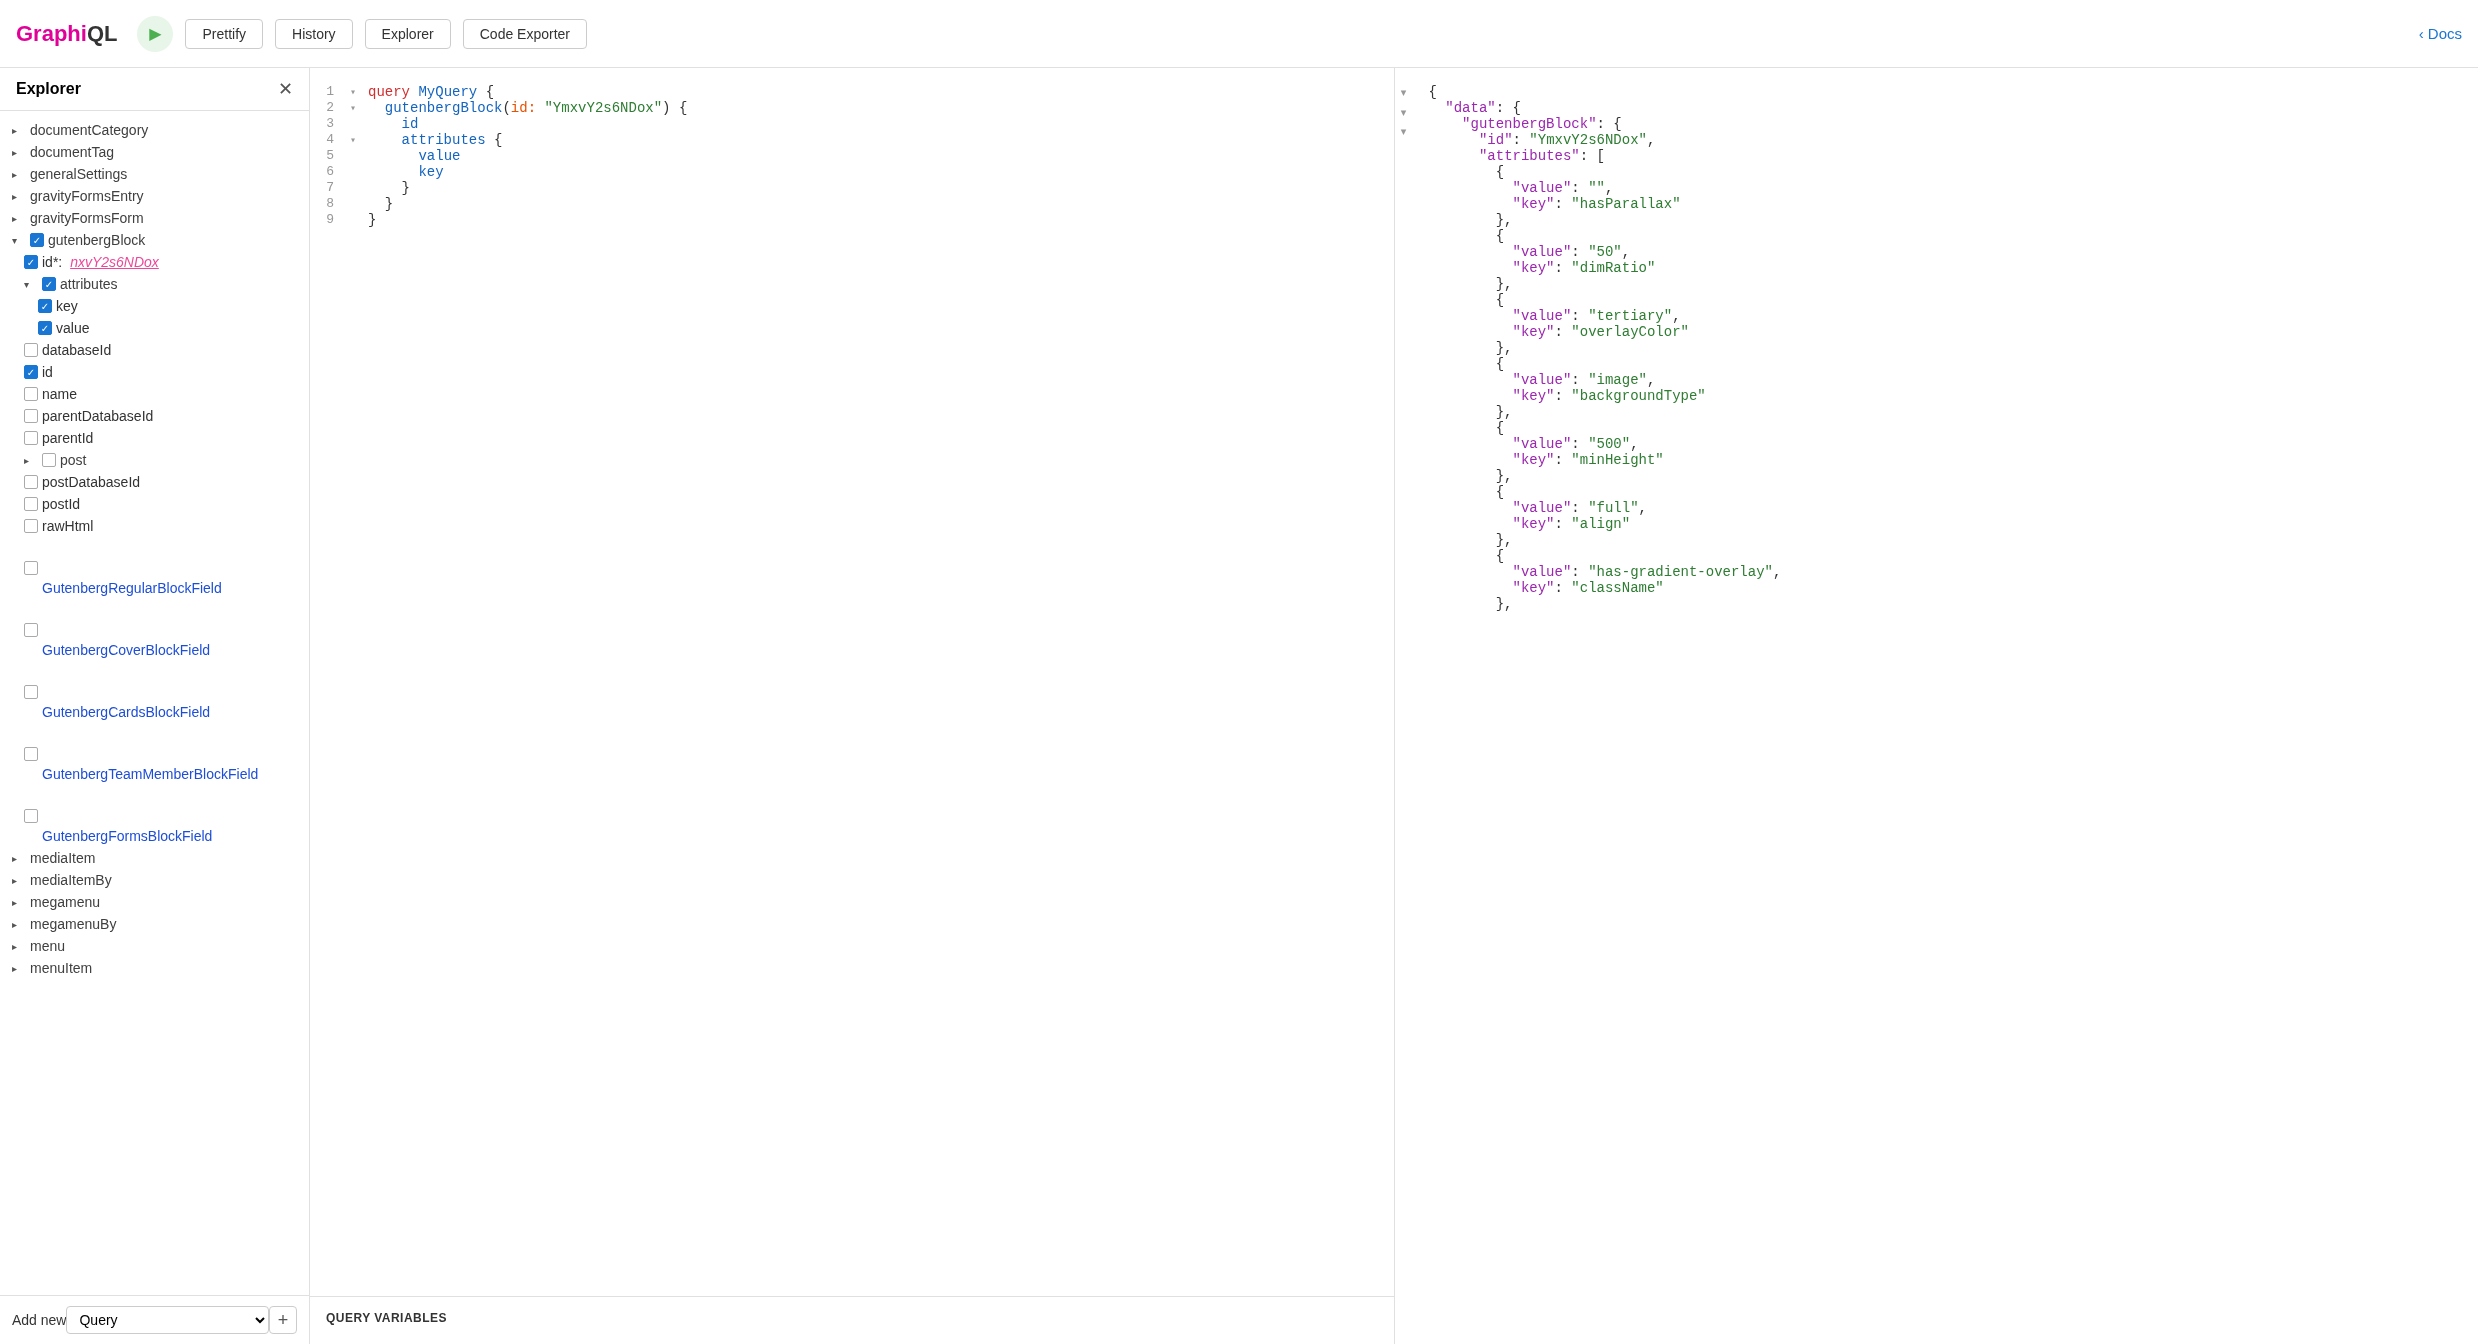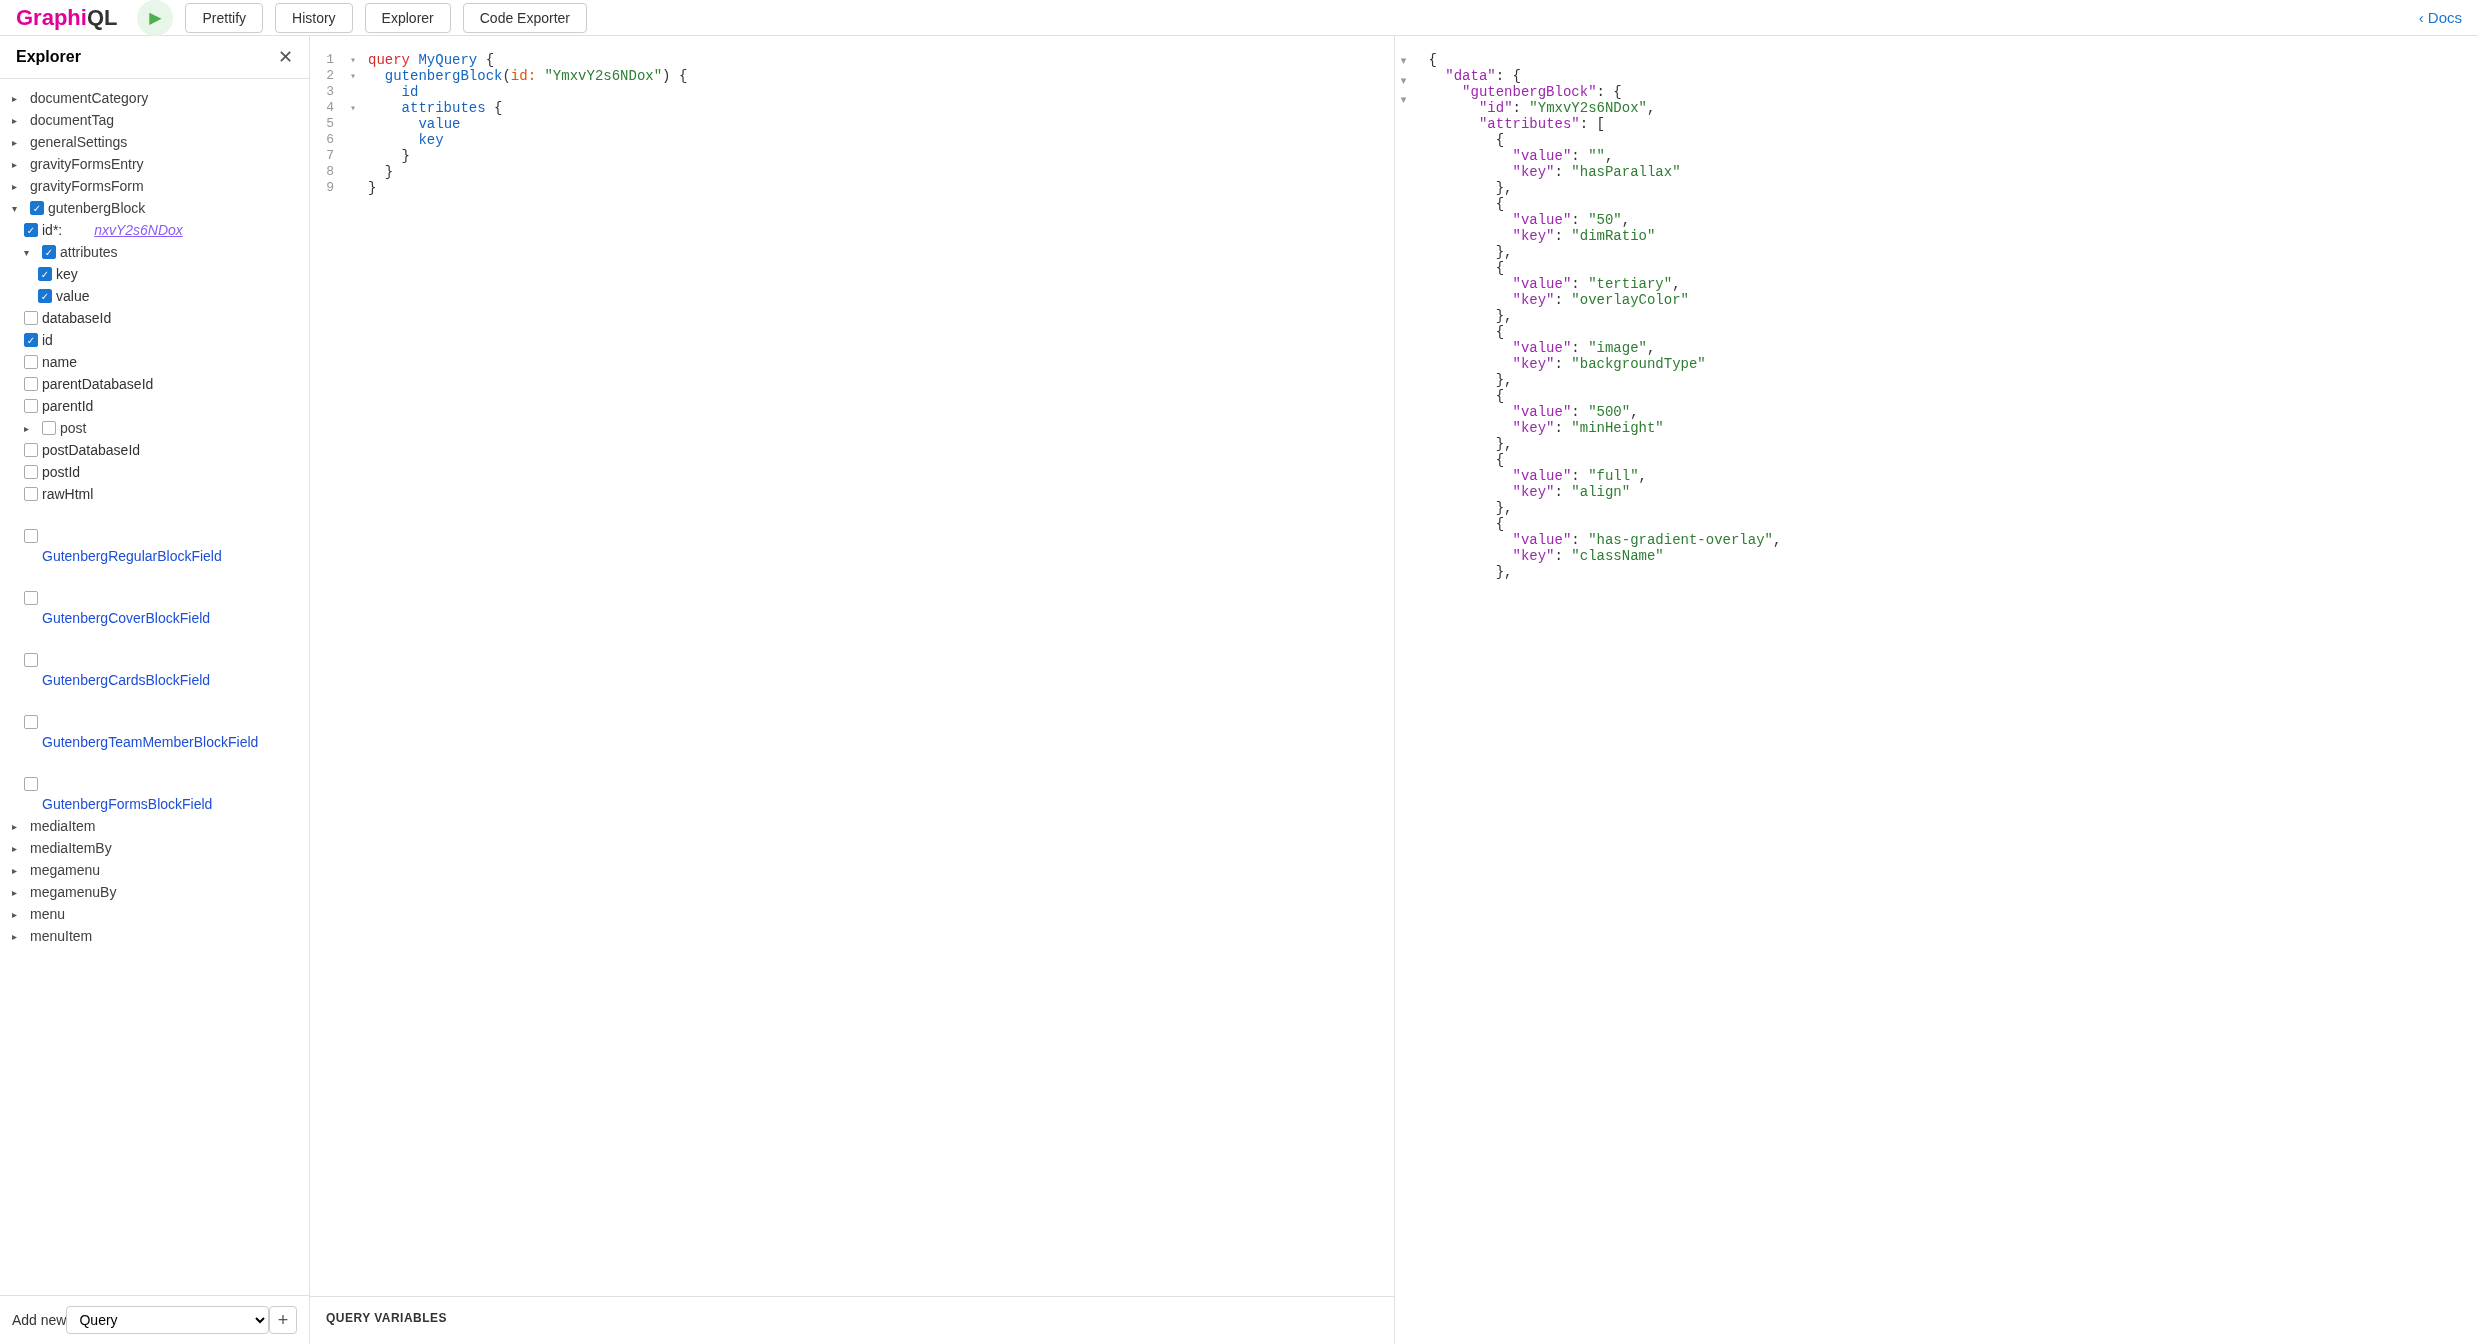--- a/index.html
+++ b/index.html
@@ -10,21 +10,21 @@
       flex-direction: column;
       height: 100vh;
       overflow: hidden;
     }
 
     
     .header {
       display: flex;
       align-items: center;
       padding: 0 16px;
-      height: 36px;
+      height: 68px;
       background: #fff;
       border-bottom: 1px solid #e0e0e0;
       gap: 12px;
       flex-shrink: 0;
     }
     .logo {
       font-size: 22px;
       font-weight: 600;
       color: #e10098;
       margin-right: 8px;
@@ -136,21 +136,21 @@
     }
     .checkbox.checked {
       background: #1976d2;
       border-color: #1976d2;
       color: #fff;
       font-size: 10px;
     }
     .indent-1 { padding-left: 24px; }
     .indent-2 { padding-left: 38px; }
     .id-star { color: #333; }
-    .id-value { color: #8b5cf6; font-style: italic; text-decoration: underline; margin-left: 24px; }
+    .id-value { color: #ec4899; font-style: italic; text-decoration: underline; }
     .sidebar-footer {
       border-top: 1px solid #e0e0e0;
       padding: 10px 12px;
       display: flex;
       align-items: center;
     }
     .add-new-label { font-size: 14px; color: #333; }
     .query-select {
       flex: 1;
       padding: 4px 8px;

